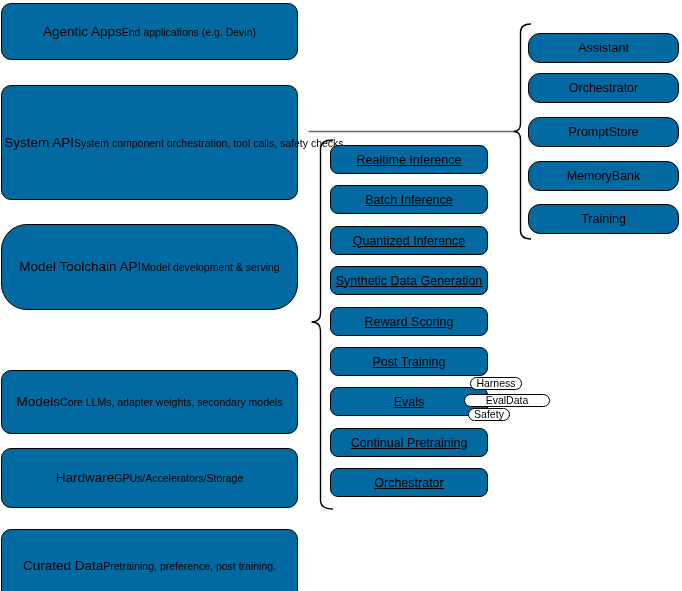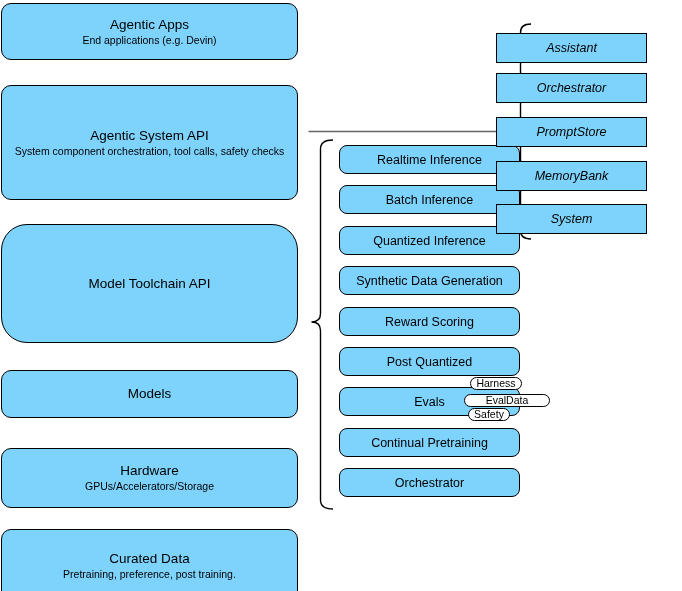--- a/index.html
+++ b/index.html
@@ -1,27 +1,27 @@
 <!DOCTYPE html>
 <html><head>
 <meta charset="utf-8">
 <style>
   html,body{margin:0;padding:0;background:#ffffff;}
   body{width:682px;height:591px;position:relative;overflow:hidden;
        font-family:"Liberation Sans",sans-serif;color:#000;}
-  .box{position:absolute;box-sizing:border-box;background:#7dd3fc;
-       border:1.5px solid #000;display:flex;flex-direction:column;
+  .box{position:absolute;box-sizing:border-box;background:#0369a1;
+       border:1.5px solid #000;display:flex;flex-direction:row;
        align-items:center;justify-content:center;text-align:left;z-index:2;}
   .lbox{left:1px;width:297px;}
   .lbox .title{font-size:13.5px;line-height:16px;white-space:nowrap;}
   .lbox .subtitle{font-size:10.5px;line-height:13px;margin-top:1px;white-space:nowrap;}
-  .mbox{left:339px;width:181px;height:29px;border-radius:8px;
+  .mbox{left:330px;width:158px;height:29px;border-radius:8px;
+        font-size:12.5px;white-space:nowrap;text-decoration:underline;}
+  .rbox{left:528px;width:151px;height:30px;border-radius:12px;
         font-size:12.5px;white-space:nowrap;}
-  .rbox{left:496px;width:151px;height:30px;border-radius:0;
-        font-size:12.5px;white-space:nowrap;font-style:italic;}
   .pill{position:absolute;box-sizing:border-box;background:#ffffff;
         border:1.2px solid #000;border-radius:7px;display:flex;
         align-items:center;justify-content:center;font-size:10.5px;
         line-height:11px;white-space:nowrap;z-index:4;height:13px;}
   svg.overlay{position:absolute;left:0;top:0;z-index:1;pointer-events:none;}
 </style>
 </head>
 <body>
 
 <div>
@@ -34,48 +34,50 @@
   </svg>
 
   <div class="box lbox" style="top:3px;height:57px;border-radius:10px">
     <div class="title">Agentic Apps</div>
     <div class="subtitle">End applications (e.g. Devin)</div>
   </div>
   <div class="box lbox" style="top:85px;height:115px;border-radius:10px">
     <div class="title">Agentic System API</div>
     <div class="subtitle">System component orchestration, tool calls, safety checks</div>
   </div>
-  <div class="box lbox" style="top:224px;height:119px;border-radius:26px">
+  <div class="box lbox" style="top:224px;height:86px;border-radius:26px">
     <div class="title">Model Toolchain API</div>
+    <div class="subtitle">Model development &amp; serving</div>
   </div>
-  <div class="box lbox" style="top:370px;height:48px;border-radius:10px">
+  <div class="box lbox" style="top:370px;height:64px;border-radius:10px">
     <div class="title">Models</div>
+    <div class="subtitle">Core LLMs, adapter weights, secondary models</div>
   </div>
   <div class="box lbox" style="top:448px;height:60px;border-radius:10px">
     <div class="title">Hardware</div>
     <div class="subtitle">GPUs/Accelerators/Storage</div>
   </div>
   <div class="box lbox" style="top:529px;height:74px;border-radius:10px">
     <div class="title">Curated Data</div>
     <div class="subtitle">Pretraining, preference, post training.</div>
   </div>
 
   <div class="box mbox" style="top:145px">Realtime Inference</div>
   <div class="box mbox" style="top:185px">Batch Inference</div>
   <div class="box mbox" style="top:226px">Quantized Inference</div>
   <div class="box mbox" style="top:266px">Synthetic Data Generation</div>
   <div class="box mbox" style="top:307px">Reward Scoring</div>
-  <div class="box mbox" style="top:347px">Post Quantized</div>
+  <div class="box mbox" style="top:347px">Post Training</div>
   <div class="box mbox" style="top:387px">Evals</div>
   <div class="box mbox" style="top:428px">Continual Pretraining</div>
   <div class="box mbox" style="top:468px">Orchestrator</div>
 
   <div class="pill" style="left:470px;top:377px;width:52px">Harness</div>
   <div class="pill" style="left:464px;top:394px;width:86px">EvalData</div>
   <div class="pill" style="left:468px;top:408px;width:42px">Safety</div>
 
   <div class="box rbox" style="top:33px">Assistant</div>
   <div class="box rbox" style="top:73px">Orchestrator</div>
   <div class="box rbox" style="top:117px">PromptStore</div>
   <div class="box rbox" style="top:161px">MemoryBank</div>
-  <div class="box rbox" style="top:204px">System</div>
+  <div class="box rbox" style="top:204px">Training</div>
 
 </div>
 
 </body></html>

